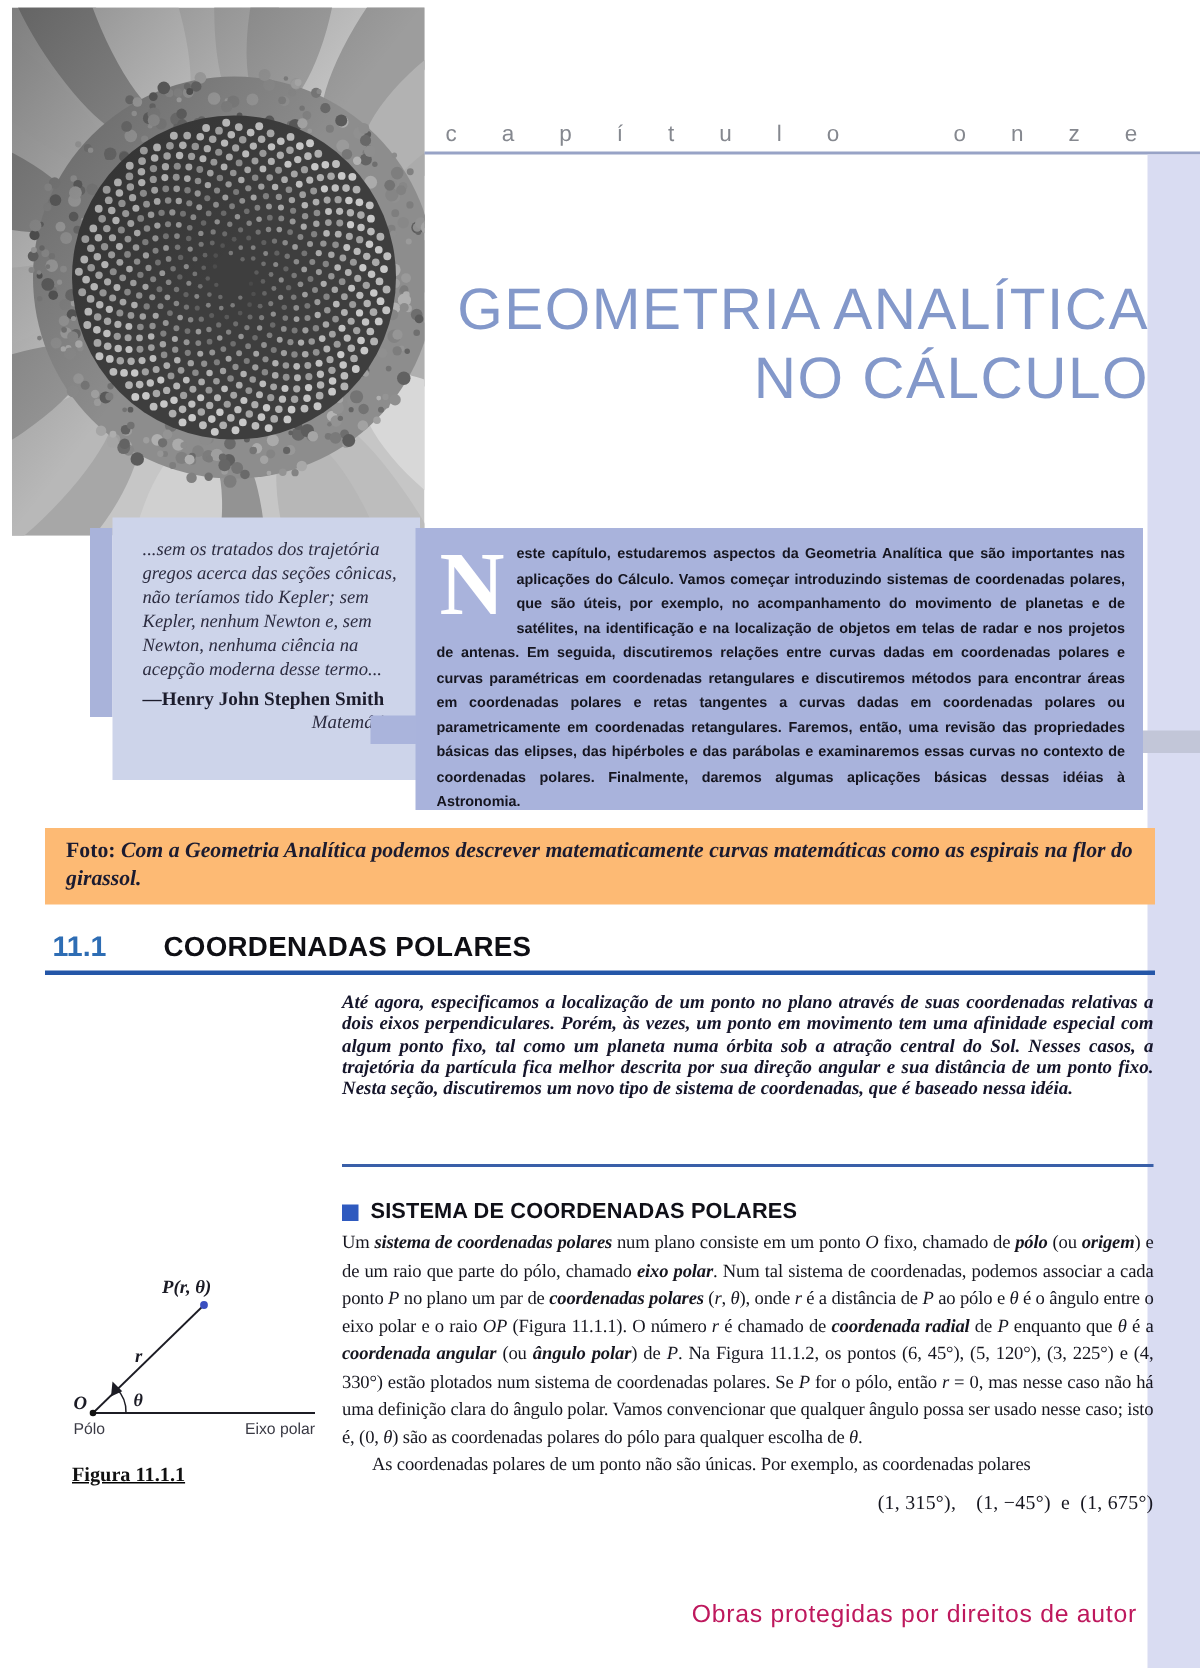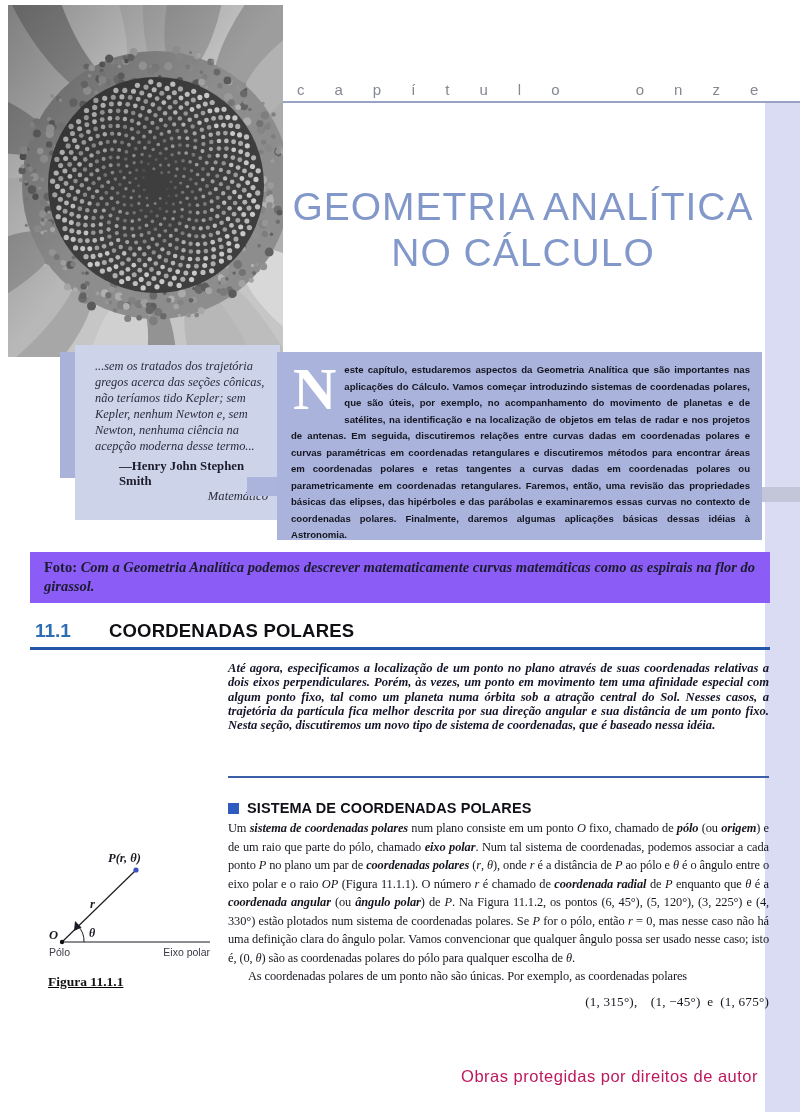--- a/index.html
+++ b/index.html
@@ -11,47 +11,47 @@
   }
   
   .photo { position:absolute; left:8px; top:5px; width:275px; height:352px; display:block; }
   .chapter-label {
     position:absolute; left:297px; top:81px; font-size:15px; color:#85888f;
     letter-spacing:30px; word-spacing:12px; white-space:nowrap;
   }
   .chapter-rule { position:absolute; left:283px; top:101px; width:517px; height:2px; background:#98a3c6; }
   .accent-strip { position:absolute; left:765px; top:103px; width:35px; height:1009px; background:#d9dcf2; }
   .chapter-title {
-    position:absolute; left:280px; top:184px; width:486px; text-align:center;
+    position:absolute; left:280px; top:184px; width:486px; text-align:right;
     font-size:39px; line-height:46px; color:#8398ca; letter-spacing:1px; font-weight:400;
   }
   
   .quote-shadow { position:absolute; left:60px; top:352px; width:15px; height:126px; background:#a9b3da; }
   .quote-box {
     position:absolute; left:75px; top:345px; width:205px; height:175px; background:#cdd4ea;
     padding:14px 10px 0 20px; font-family:"Liberation Serif", serif;
   }
   .quote-text { font-style:italic; font-size:12.4px; line-height:15.9px; color:#2c2c40; }
-  .quote-author { font-weight:bold; font-size:12.8px; margin-top:5px; color:#1c1c2c;margin-left:24px; }
+  .quote-author { font-weight:bold; font-size:12.8px; margin-top:5px; color:#1c1c2c; }
   .quote-role { font-style:italic; font-size:12.6px; text-align:right; padding-right:2px; color:#2c2c40; }
   .quote-accent { position:absolute; left:247px; top:477px; width:33px; height:19px; background:#aab4dc; }
   
   .intro-box {
     position:absolute; left:277px; top:352px; width:485px; height:188px; background:#a9b3dc;
     padding:10px 12px 0 14px; overflow:hidden;
   }
   .intro-text { font-size:9.6px; line-height:16.5px; font-weight:bold; color:#15151f; text-align:justify; }
   .dropcap {
     float:left; font-family:"Liberation Serif", serif; font-size:60px; line-height:48px;
     color:#ffffff; margin:3px 8px 0 2px;
   }
   .connector-band { position:absolute; left:762px; top:487px; width:38px; height:15px; background:#c2c6d8; }
   
   .foto-box {
-    position:absolute; left:30px; top:552px; width:740px; height:51px; background:#8b5cf6;
+    position:absolute; left:30px; top:552px; width:740px; height:51px; background:#fdba74;
     padding:6px 14px; font-family:"Liberation Serif", serif; font-size:14.5px; line-height:19px;
     font-weight:bold; color:#1b1b30;
   }
   .foto-label { font-style:normal; }
   .foto-text  { font-style:italic; }
   
   .section-row { position:absolute; left:35px; top:620px; white-space:nowrap; }
   .section-number { color:#2e6db4; font-weight:bold; font-size:19px; }
   .section-title  { color:#0f0f14; font-weight:bold; font-size:18.5px; margin-left:38px; letter-spacing:0.2px; }
   .section-rule { position:absolute; left:30px; top:647px; width:740px; height:3px; background:#2456a8; }

